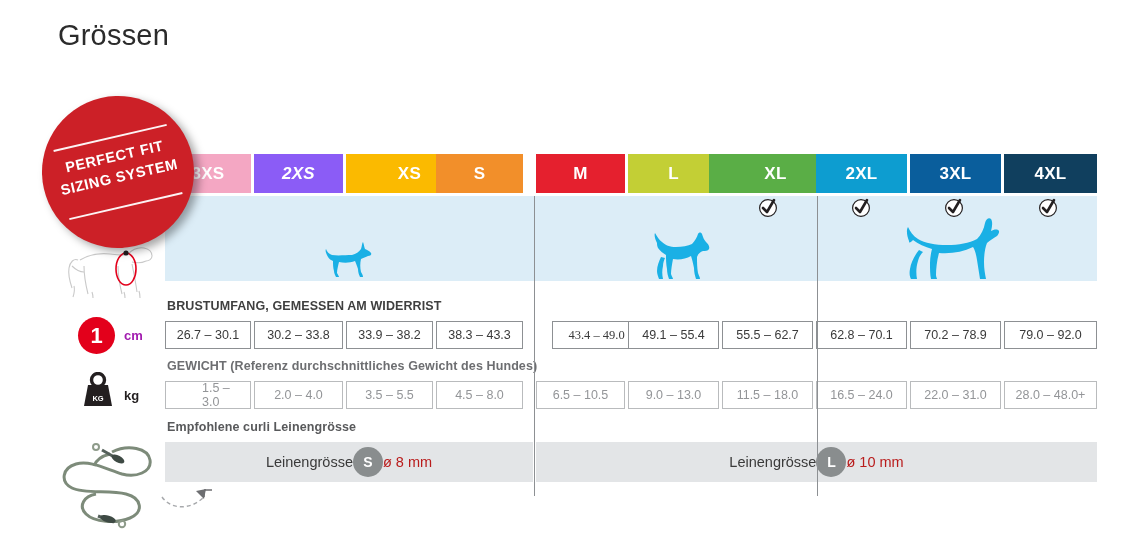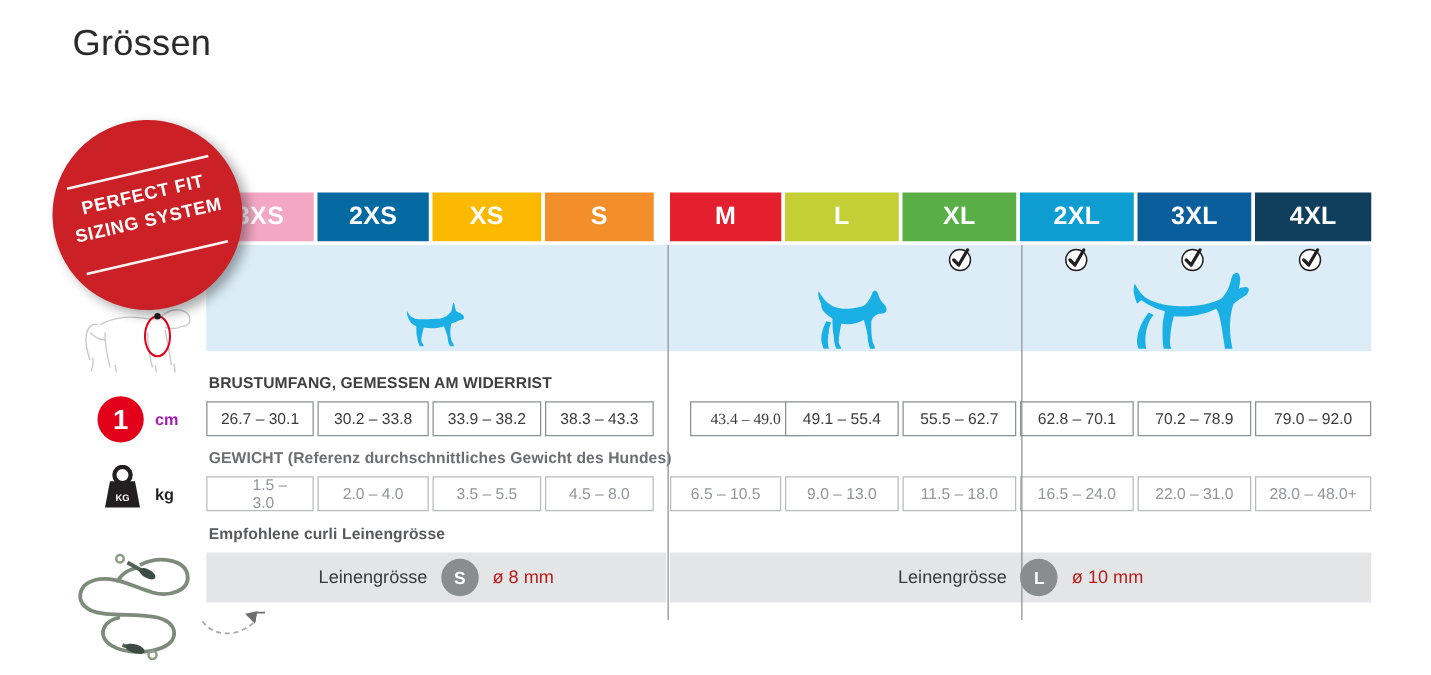--- a/index.html
+++ b/index.html
@@ -35,21 +35,21 @@
   #badge .txt{
     position:absolute;left:0;right:0;top:50px;
     text-align:center;color:#fff;
     font-size:14.5px;font-weight:700;letter-spacing:.6px;line-height:1.45;
   }
 
   
   #hdr{position:absolute;left:165px;top:154px;width:932px;height:39px;z-index:20;}
   .chip{
     position:absolute;top:0;height:39px;
-    color:#ffffff;font-size:20px;font-weight:700;
+    color:#ffffff;font-size:17px;font-weight:700;
     display:flex;align-items:center;justify-content:center;
     letter-spacing:.3px;
   }
 
   
   #band{position:absolute;left:165px;top:196px;width:932px;height:85px;background:#dcedf7;z-index:5;}
 
   
   .vsep{position:absolute;width:1px;background:#8d9093;z-index:25;}
 
@@ -71,21 +71,20 @@
     display:flex;align-items:center;justify-content:center;
     font-size:12.5px;color:#3a3a3a;
     background:#fff;
   }
   .cell.weight{border-color:#b9bbbd;color:#939598;}
 
   
   .leashbar{
     position:absolute;height:40px;background:#e3e5e7;
     display:flex;align-items:center;justify-content:center;
-    gap:11px;
   }
   .leashbar .lbl{font-size:14.5px;color:#3a3a3a;}
   .leashbar .circ{
     width:30px;height:30px;border-radius:50%;background:#898d8e;
     color:#fff;font-size:14px;font-weight:700;
     display:flex;align-items:center;justify-content:center;
   }
   .leashbar .dia{font-size:14.5px;color:#b91c1c;}
 
   
@@ -195,26 +194,26 @@
     <circle cx="10" cy="10" r="8.4" fill="#fff" stroke="#231f20" stroke-width="1.2"></circle>
     <path d="M5 10 L9 14 L16 2" fill="none" stroke="#231f20" stroke-width="2.6" stroke-linecap="round" stroke-linejoin="round"></path>
   </svg>
   <svg class="chk" style="left:1038px;top:198px;width:20px;height:20px;" viewBox="0 0 20 20">
     <circle cx="10" cy="10" r="8.4" fill="#fff" stroke="#231f20" stroke-width="1.2"></circle>
     <path d="M5 10 L9 14 L16 2" fill="none" stroke="#231f20" stroke-width="2.6" stroke-linecap="round" stroke-linejoin="round"></path>
   </svg>
 
   <div id="hdr">
       <div class="chip" style="left: 0px; width: 86px; background: rgb(244, 167, 195);">3XS</div>
-      <div class="chip" style="left: 89px; width: 89px; background: #0369a1;">2XS</div>
-      <div class="chip" style="left: 181px; width: 87px; background: rgb(251, 186, 0);">XS</div>
+      <div class="chip" style="left: 89px; width: 89px; background: #8b5cf6; font-style: italic;">2XS</div>
+      <div class="chip" style="left: 181px; width: 87px; background: rgb(251, 186, 0); padding-left: 20px;">XS</div>
       <div class="chip" style="left: 271px; width: 87px; background: rgb(242, 143, 42);">S</div>
       <div class="chip" style="left: 371px; width: 89px; background: rgb(229, 32, 46);">M</div>
       <div class="chip" style="left: 463px; width: 91px; background: rgb(195, 207, 53);">L</div>
-      <div class="chip" style="left: 557px; width: 91px; background: rgb(90, 174, 70);">XL</div>
+      <div class="chip" style="left: 544px; width: 91px; background: rgb(90, 174, 70); padding-left: 21px;">XL</div>
       <div class="chip" style="left: 651px; width: 91px; background: rgb(13, 157, 208);">2XL</div>
       <div class="chip" style="left: 745px; width: 91px; background: rgb(10, 94, 156);">3XL</div>
       <div class="chip" style="left: 839px; width: 93px; background: rgb(16, 63, 94);">4XL</div>
     </div>
 
   <div class="vsep" style="left:534px;top:196px;height:300px;"></div>
   <div class="vsep" style="left:817px;top:196px;height:300px;"></div>
 
   <div class="seclabel" style="top:299px;">BRUSTUMFANG, GEMESSEN AM WIDERRIST</div>
   <div class="cellrow" id="chestrow" style="top:321px;height:28px;">

